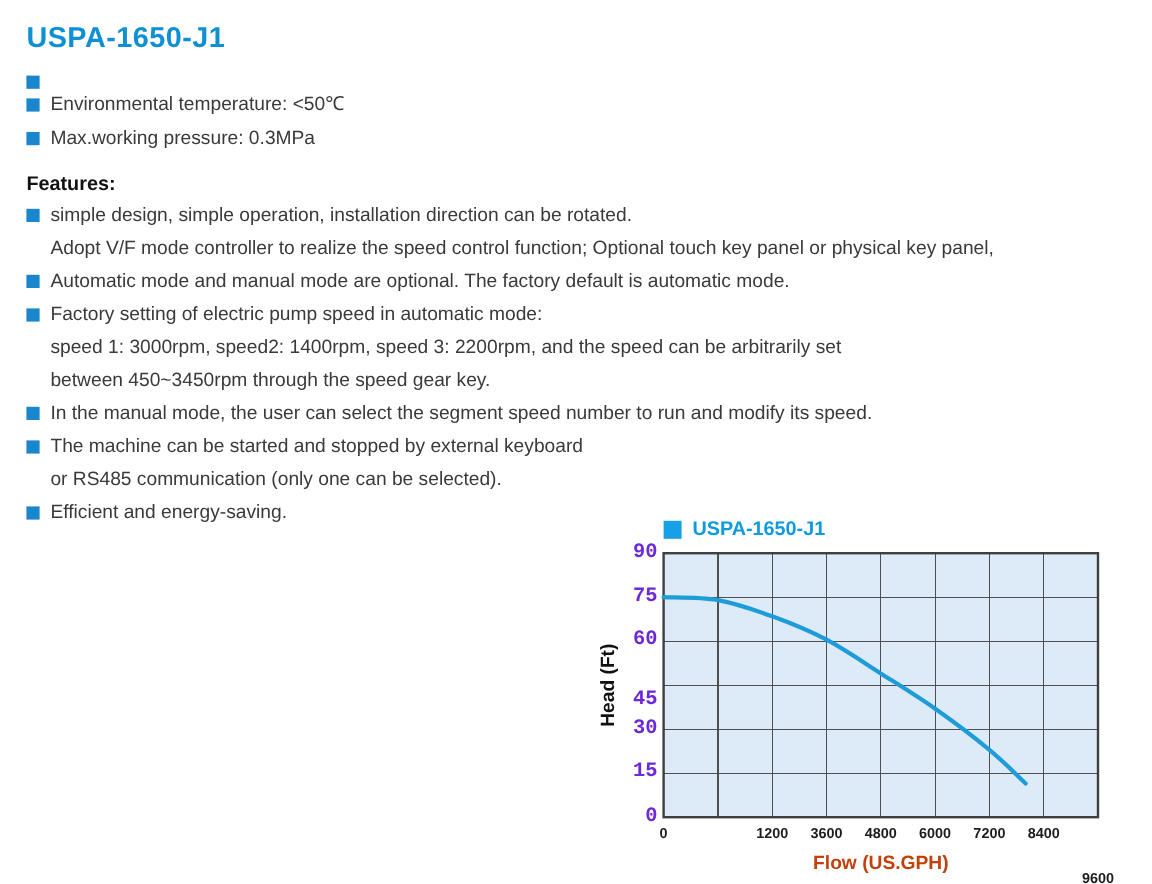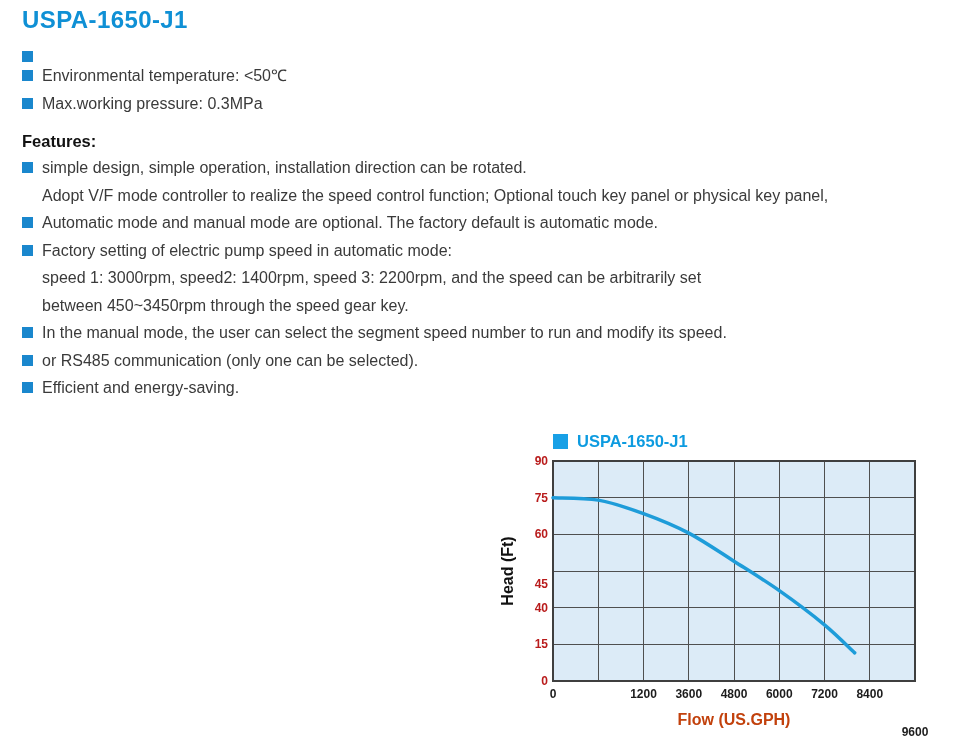--- a/index.html
+++ b/index.html
@@ -1,21 +1,21 @@
 <!DOCTYPE html>
 <html><head>
 <meta charset="utf-8">
 <style>
   * { box-sizing: border-box; }
   html, body { margin: 0; padding: 0; }
   body {
     width: 960px; height: 737px; background: #ffffff; position: relative;
     font-family: "Liberation Sans", sans-serif; color: #3a3a3a; overflow: hidden;
   }
-  .page { position: relative; width: 960px; height: 541px; padding: 6px 0 0 22px; }
+  .page { position: relative; width: 960px; height: 541px; padding: 18px 0 0 22px; }
 
   h1.page-title {
     font-size: 24px; font-weight: bold; margin: 0 0 9px 0; letter-spacing: 0.4px;
     color: var(--title-c, #0f90d5);
   }
   h2.section-heading { font-size: 16.5px; font-weight: bold; color: #121212; margin: 8px 0 3px 0; }
   h2.features-heading { margin-top: 15px; }
 
   ul.bullet-list { list-style: none; margin: 0; padding: 0; }
   ul.bullet-list li { display: flex; font-size: 16px; line-height: 27.5px; }
@@ -28,21 +28,21 @@
   
   .chart { position: absolute; left: 495px; top: 424px; width: 462px; height: 313px; }
   .legend {
     position: absolute; left: 58px; top: 8px; display: flex; align-items: center;
     font-weight: bold; font-size: 16.5px; color: var(--legend-text-c, #0d9be0);
   }
   .legend .swatch { width: 15px; height: 15px; margin-right: 9px; background: var(--legend-swatch-c, #18a0e6); }
   svg.plot { position: absolute; left: 58px; top: 37px; overflow: visible; }
   .ytick {
     position: absolute; width: 40px; text-align: right;
-    font-size: 12px; font-weight: bold; color: #b91c1c; line-height: 16px;
+    font-size: 17px; font-weight: bold; color: #6d28d9; line-height: 16px; font-family: Liberation Mono, monospace;
   }
   .xtick {
     position: absolute; width: 44px; text-align: center;
     font-size: 12px; font-weight: bold; color: #1c1c1c; line-height: 16px;
   }
   .y-title {
     position: absolute; left: 13px; top: 147px; white-space: nowrap;
     transform: translate(-50%, -50%) rotate(-90deg);
     font-size: 16px; font-weight: bold; color: #111;
   }
@@ -101,20 +101,21 @@
       </li>
       <li>
         <span class="bullet"></span>
         <div class="li-text">
           <div>In the manual mode, the user can select the segment speed number to run and modify its speed.</div>
         </div>
       </li>
       <li>
         <span class="bullet"></span>
         <div class="li-text">
+          <div>The machine can be started and stopped by external keyboard</div>
           <div>or RS485 communication (only one can be selected).</div>
         </div>
       </li>
       <li>
         <span class="bullet"></span>
         <div class="li-text">
           <div>Efficient and energy-saving.</div>
         </div>
       </li>
     </ul>
@@ -143,21 +144,21 @@
         <line x1="0" y1="73.33333333333334" x2="362" y2="73.33333333333334" stroke="#4f4f4f" stroke-width="1" shape-rendering="crispEdges"></line>
         <line x1="0" y1="36.66666666666666" x2="362" y2="36.66666666666666" stroke="#4f4f4f" stroke-width="1" shape-rendering="crispEdges"></line>
         <line x1="0" y1="0" x2="362" y2="0" stroke="#4f4f4f" stroke-width="1" shape-rendering="crispEdges"></line>
         <rect x="0" y="0" width="362" height="220" fill="none" stroke="#3f3f3f" stroke-width="2"></rect>
         <path d="M0 36.66666666666666 C7.5 37.1 30.2 36.5 45.3 39.1 C60.3 41.8 75.4 47.1 90.5 52.6 C105.6 58.1 120.7 64.2 135.8 72.1 C150.8 80.1 165.9 90.6 181.0 100.2 C196.1 109.8 211.2 119.0 226.3 129.6 C241.3 140.1 258.9 153.4 271.5 163.8 C284.1 174.2 296.6 187.2 301.7 191.9" fill="none" stroke="#1e9cd9" stroke-width="3.5" stroke-linecap="round"></path>
       </svg>
     <div class="x-title">Flow (US.GPH)</div>
     <div id="ticks">
         <div class="ytick" style="left: 13px; top: 249px;">0</div>
         <div class="ytick" style="left: 13px; top: 212.333px;">15</div>
-        <div class="ytick" style="left: 13px; top: 175.667px;">40</div>
+        <div class="ytick" style="left: 13px; top: 175.667px;">30</div>
         <div class="ytick" style="left: 13px; top: 152px;">45</div>
         <div class="ytick" style="left: 13px; top: 102.333px;">60</div>
         <div class="ytick" style="left: 13px; top: 65.6667px;">75</div>
         <div class="ytick" style="left: 13px; top: 29px;">90</div>
         <div class="xtick" style="left: 36px; top: 262px;">0</div>
         <div class="xtick" style="left: 81.25px; top: 280px; margin-top: 38px;">1200</div>
         <div class="xtick" style="left: 126.5px; top: 262px;">1200</div>
         <div class="xtick" style="left: 171.75px; top: 262px;">3600</div>
         <div class="xtick" style="left: 217px; top: 262px;">4800</div>
         <div class="xtick" style="left: 262.25px; top: 262px;">6000</div>

